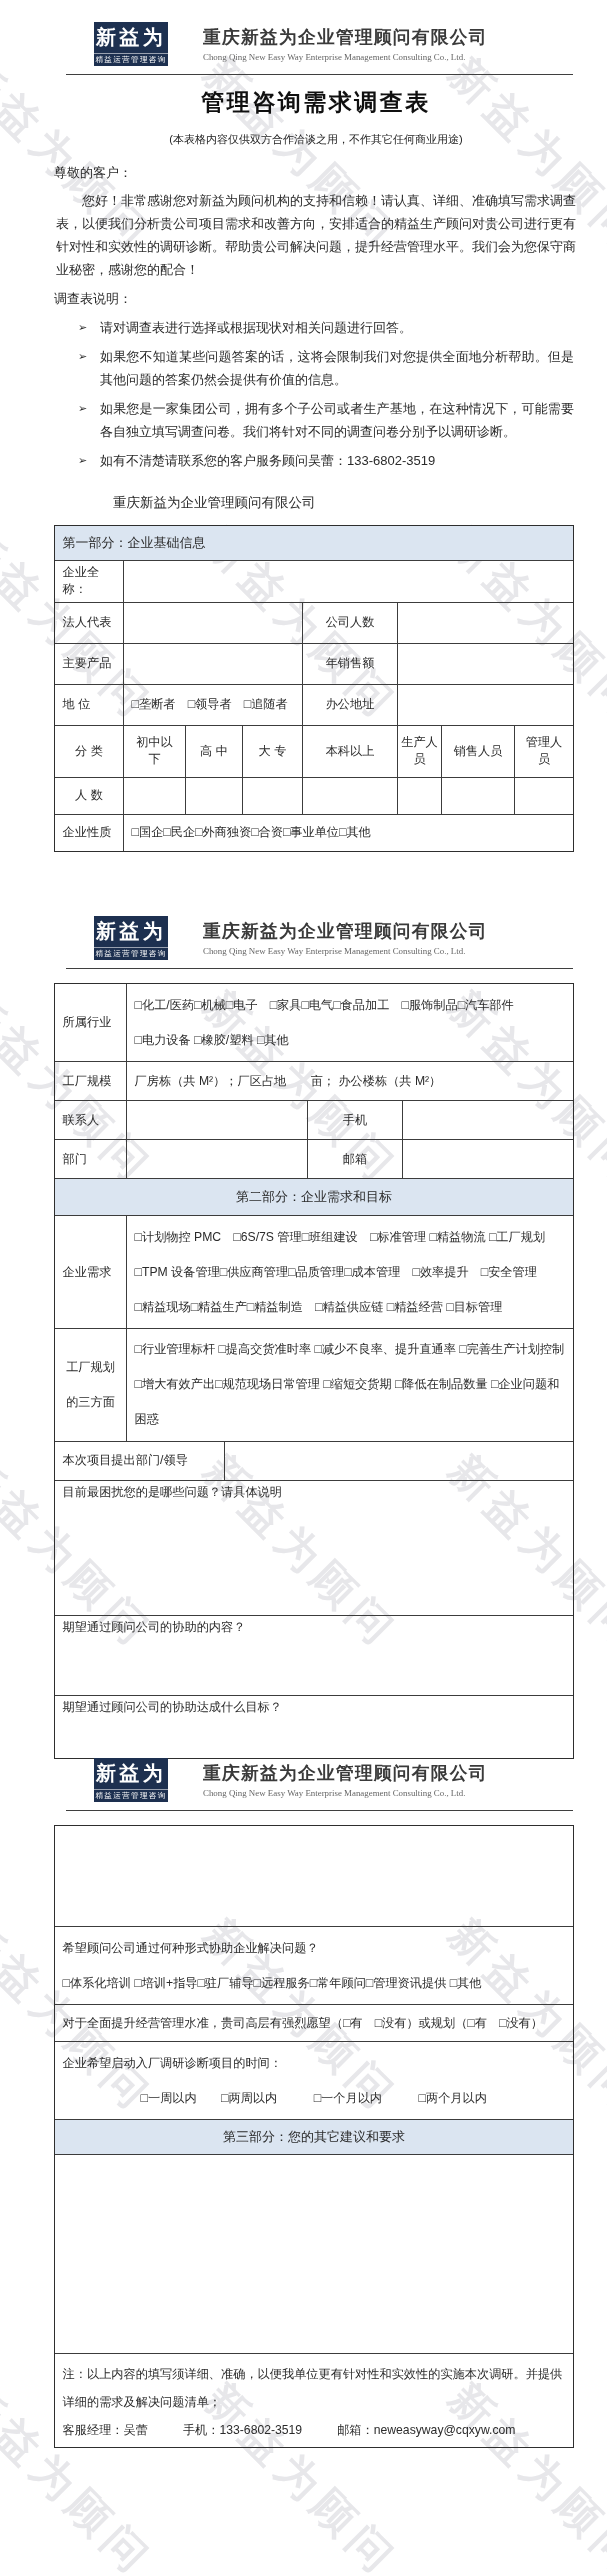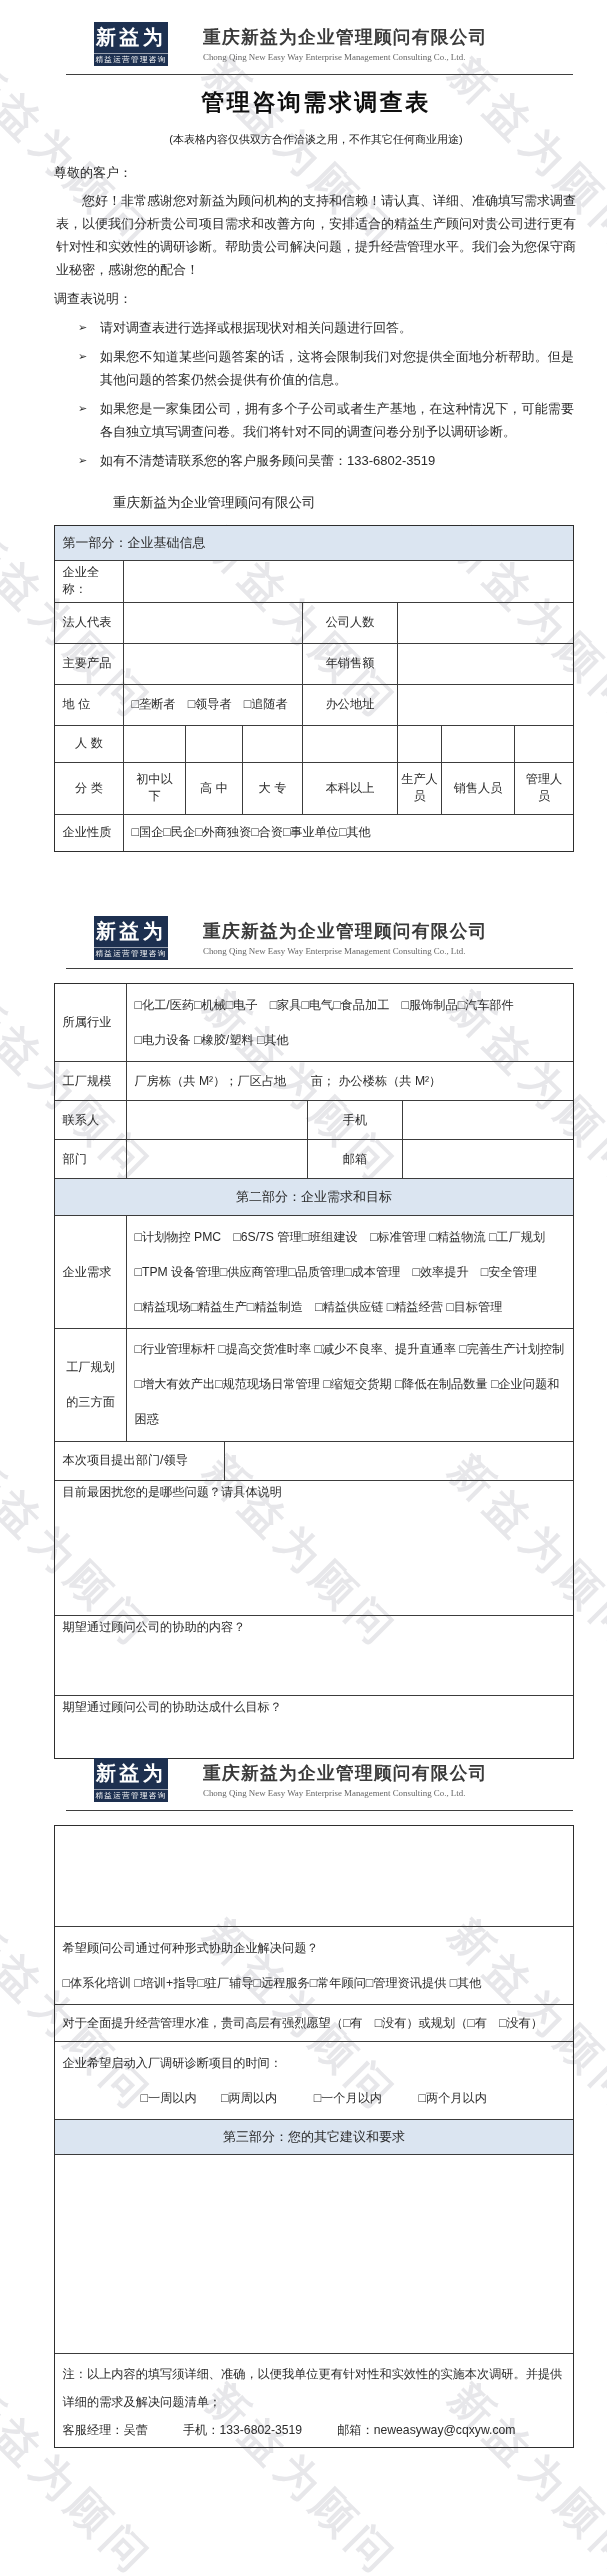--- a/index.html
+++ b/index.html
@@ -135,41 +135,41 @@
         <div class="tcell" style="width:179px;flex:none"></div>
         <div class="tcell ctr" style="width:95px;flex:none">年销售额</div>
         <div class="tcell" style="flex:1"></div>
       </div>
       <div class="trow" style="min-height:41px">
         <div class="tcell" style="width:68px;flex:none">地  位</div>
         <div class="tcell" style="width:179px;flex:none">□垄断者　□领导者　□追随者</div>
         <div class="tcell ctr" style="width:95px;flex:none">办公地址</div>
         <div class="tcell" style="flex:1"></div>
       </div>
-      <div class="trow" style="min-height:37px">
-        <div class="tcell ctr" style="width:68px;flex:none">人  数</div>
-        <div class="tcell" style="width:62px;flex:none"></div>
-        <div class="tcell" style="width:57px;flex:none"></div>
-        <div class="tcell" style="width:60px;flex:none"></div>
-        <div class="tcell" style="width:95px;flex:none"></div>
-        <div class="tcell" style="width:44px;flex:none"></div>
-        <div class="tcell" style="width:73px;flex:none"></div>
-        <div class="tcell" style="flex:1"></div>
-      </div>
       <div class="trow" style="min-height:52px">
         <div class="tcell ctr" style="width:68px;flex:none">分  类</div>
         <div class="tcell ctr" style="width:62px;flex:none">初中以下</div>
         <div class="tcell ctr" style="width:57px;flex:none">高 中</div>
         <div class="tcell ctr" style="width:60px;flex:none">大 专</div>
         <div class="tcell ctr" style="width:95px;flex:none">本科以上</div>
         <div class="tcell ctr" style="width:44px;flex:none;padding:3.4px 2.5px">生产人员</div>
         <div class="tcell ctr" style="width:73px;flex:none">销售人员</div>
         <div class="tcell ctr" style="flex:1">管理人员</div>
       </div>
       <div class="trow" style="min-height:37px">
+        <div class="tcell ctr" style="width:68px;flex:none">人  数</div>
+        <div class="tcell" style="width:62px;flex:none"></div>
+        <div class="tcell" style="width:57px;flex:none"></div>
+        <div class="tcell" style="width:60px;flex:none"></div>
+        <div class="tcell" style="width:95px;flex:none"></div>
+        <div class="tcell" style="width:44px;flex:none"></div>
+        <div class="tcell" style="width:73px;flex:none"></div>
+        <div class="tcell" style="flex:1"></div>
+      </div>
+      <div class="trow" style="min-height:37px">
         <div class="tcell" style="width:68px;flex:none">企业性质</div>
         <div class="tcell" style="flex:1">□国企□民企□外商独资□合资□事业单位□其他</div>
       </div>
     </div>
   </div>
 
   <div class="page" style="top:894px;">
     <div class="doc-header">
       <div class="logo">
         <div class="logo-main">新益为</div>

